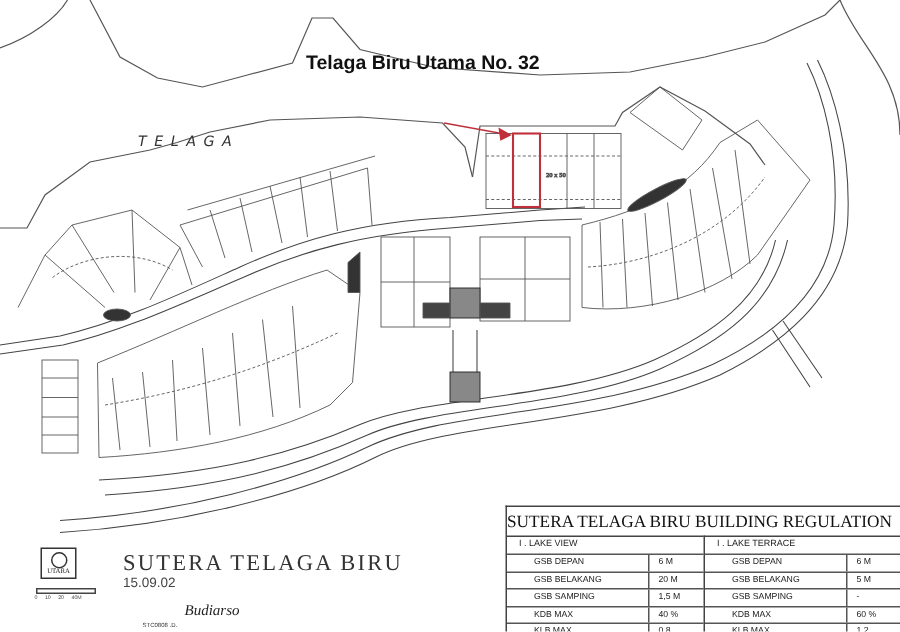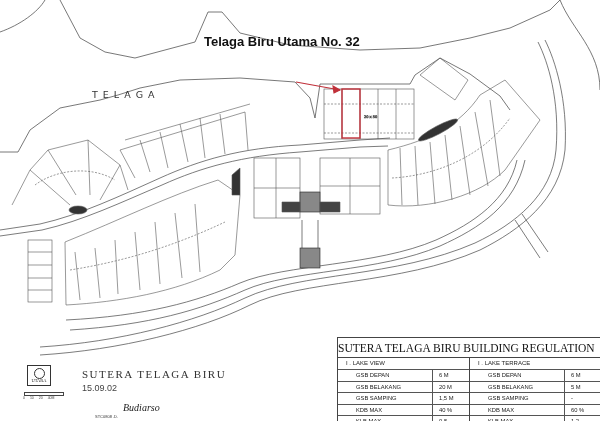--- a/index.html
+++ b/index.html
@@ -1,35 +1,35 @@
 <!DOCTYPE html>
 <html><head>
 <meta charset="utf-8">
 <style>
   html,body{margin:0;padding:0;background:#fff;}
   body{width:600px;height:421px;position:relative;overflow:hidden;font-family:"Liberation Sans",sans-serif;}
   #map{position:absolute;left:0;top:0;width:600px;height:421px;}
   .callout{position:absolute;left:204px;top:34px;font-family:"Liberation Sans",sans-serif;font-weight:bold;font-size:13px;line-height:15.5px;color:#111;}
   .callout div{white-space:nowrap;}
-  .lake-label{position:absolute;left:92px;top:89px;font-size:9.5px;letter-spacing:5px;color:#333;font-family:"DejaVu Sans",sans-serif;}
+  .lake-label{position:absolute;left:92px;top:89px;font-size:9.5px;letter-spacing:5px;color:#333;font-family:"DejaVu Sans",sans-serif;font-style:italic;}
   .reg{position:absolute;left:337px;top:337px;width:263px;height:84px;border:1px solid #444;border-bottom:none;background:#fff;}
   .reg-title{text-align:left;font-family:"Liberation Serif",serif;font-size:11.5px;margin-top:4px;color:#111;letter-spacing:0px;white-space:nowrap;}
   .reg-cols{position:absolute;left:0;top:19px;width:263px;display:flex;}
   .reg-col{width:131px;border-top:1px solid #444;}
   .reg-col + .reg-col{border-left:1px solid #444;}
   .reg-head{font-family:"Liberation Sans Narrow","Liberation Sans",sans-serif;font-size:6px;padding:2px 0 1px 8px;height:8px;border-bottom:1px solid #555;color:#222;white-space:nowrap;}
   .reg-row{display:flex;height:10.5px;border-bottom:1px solid #555;font-size:5.8px;color:#222;}
   .reg-row .k{flex:1;padding:2px 0 0 18px;white-space:nowrap;}
   .reg-row .v{width:30px;border-left:1px solid #555;padding:2px 0 0 6px;white-space:nowrap;}
   .compass{position:absolute;left:27px;top:365px;width:22px;height:19px;border:1px solid #333;}
   .compass-circ{position:absolute;left:6px;top:2px;width:9px;height:9px;border:1px solid #333;border-radius:50%;}
   .compass-label{position:absolute;left:0;top:12px;width:22px;text-align:center;font-size:4.5px;font-family:"Liberation Serif",serif;color:#222;}
   .scalebar{position:absolute;left:24px;top:392px;width:38px;height:2px;border:1px solid #444;}
   .scale-ticks{position:absolute;left:23px;top:396px;font-size:3.5px;color:#444;white-space:nowrap;word-spacing:4px;}
-  .proj-title{position:absolute;left:82px;top:368px;font-family:"Liberation Serif",serif;font-size:11px;letter-spacing:1.5px;color:#333;white-space:nowrap;}
+  .proj-title{position:absolute;left:82px;top:368px;font-family:"Liberation Serif",serif;font-size:15px;letter-spacing:1.5px;color:#333;white-space:nowrap;}
   .proj-date{position:absolute;left:82px;top:383px;font-size:9px;color:#444;}
   .signature{position:absolute;left:95px;top:402px;font-family:"Liberation Serif",serif;font-style:italic;font-size:10px;color:#222;margin-left:28px;}
   .sig-sub{position:absolute;left:95px;top:414px;font-size:4px;color:#333;}
   .map-small{font-family:"DejaVu Sans",sans-serif;font-size:3.5px;fill:#555;}
 </style>
 </head>
 <body>
 
 <svg id="map" viewBox="0 0 600 421" xmlns="http://www.w3.org/2000/svg">
   <g fill="none" stroke="#555" stroke-width="0.8">

